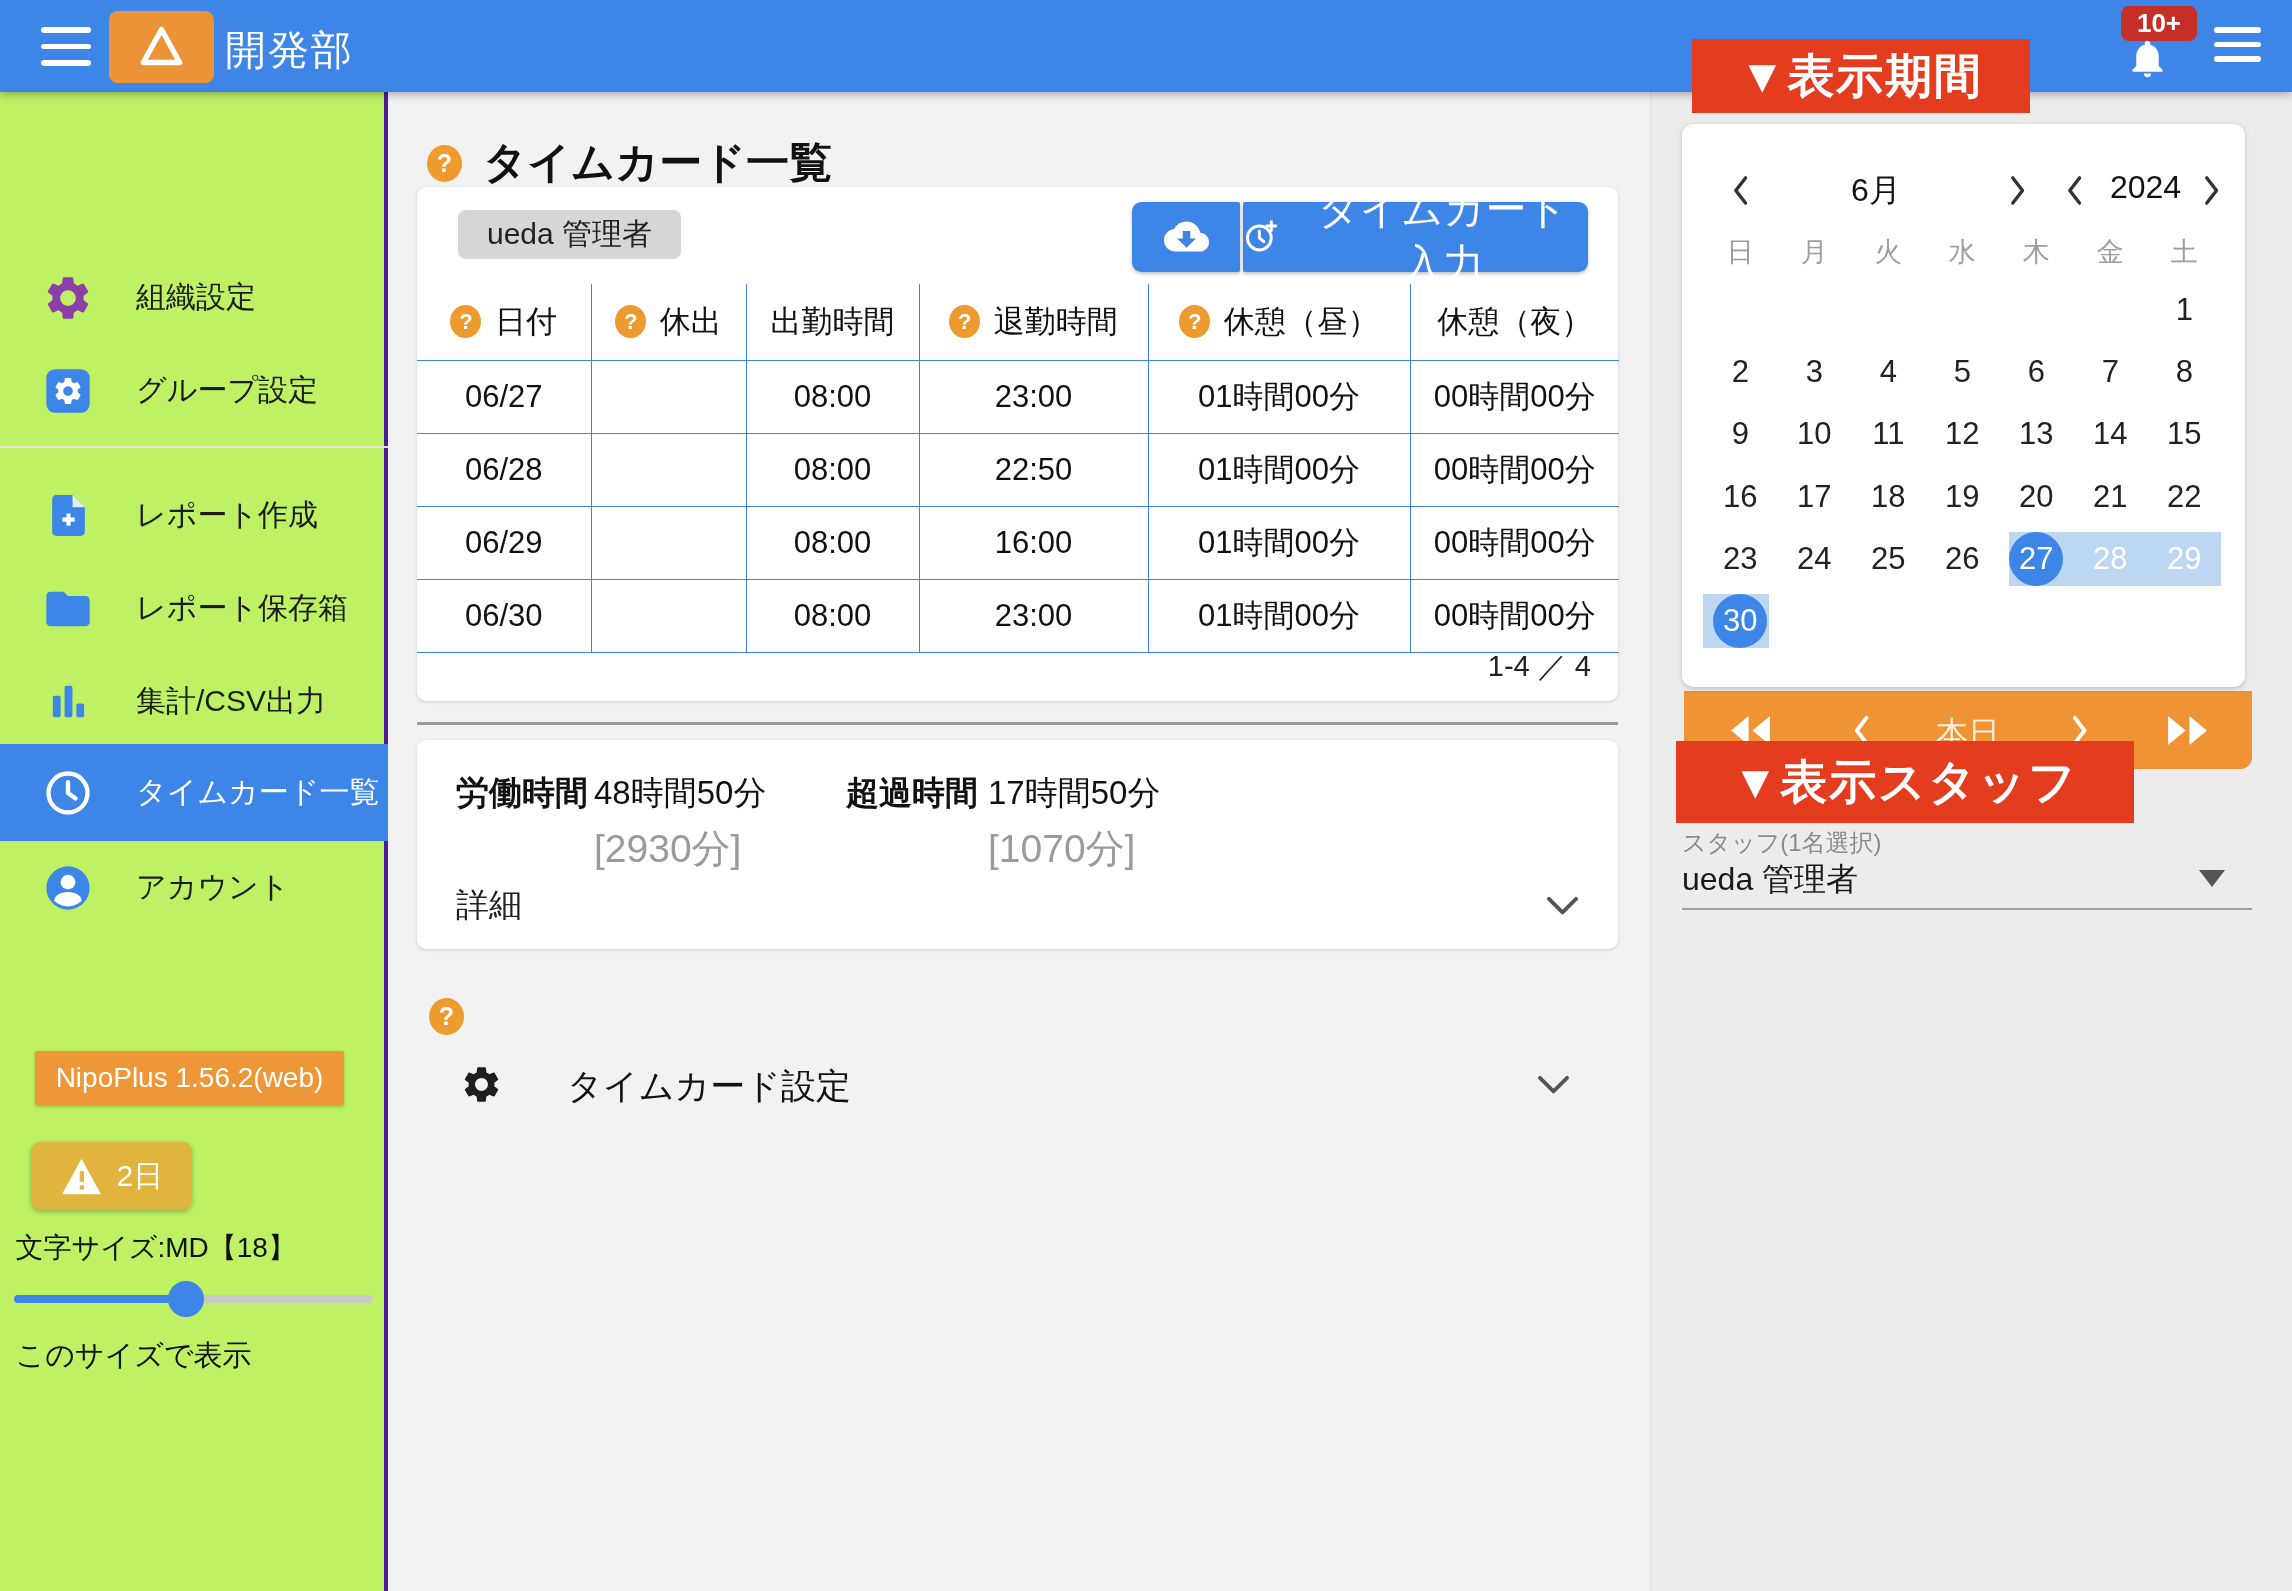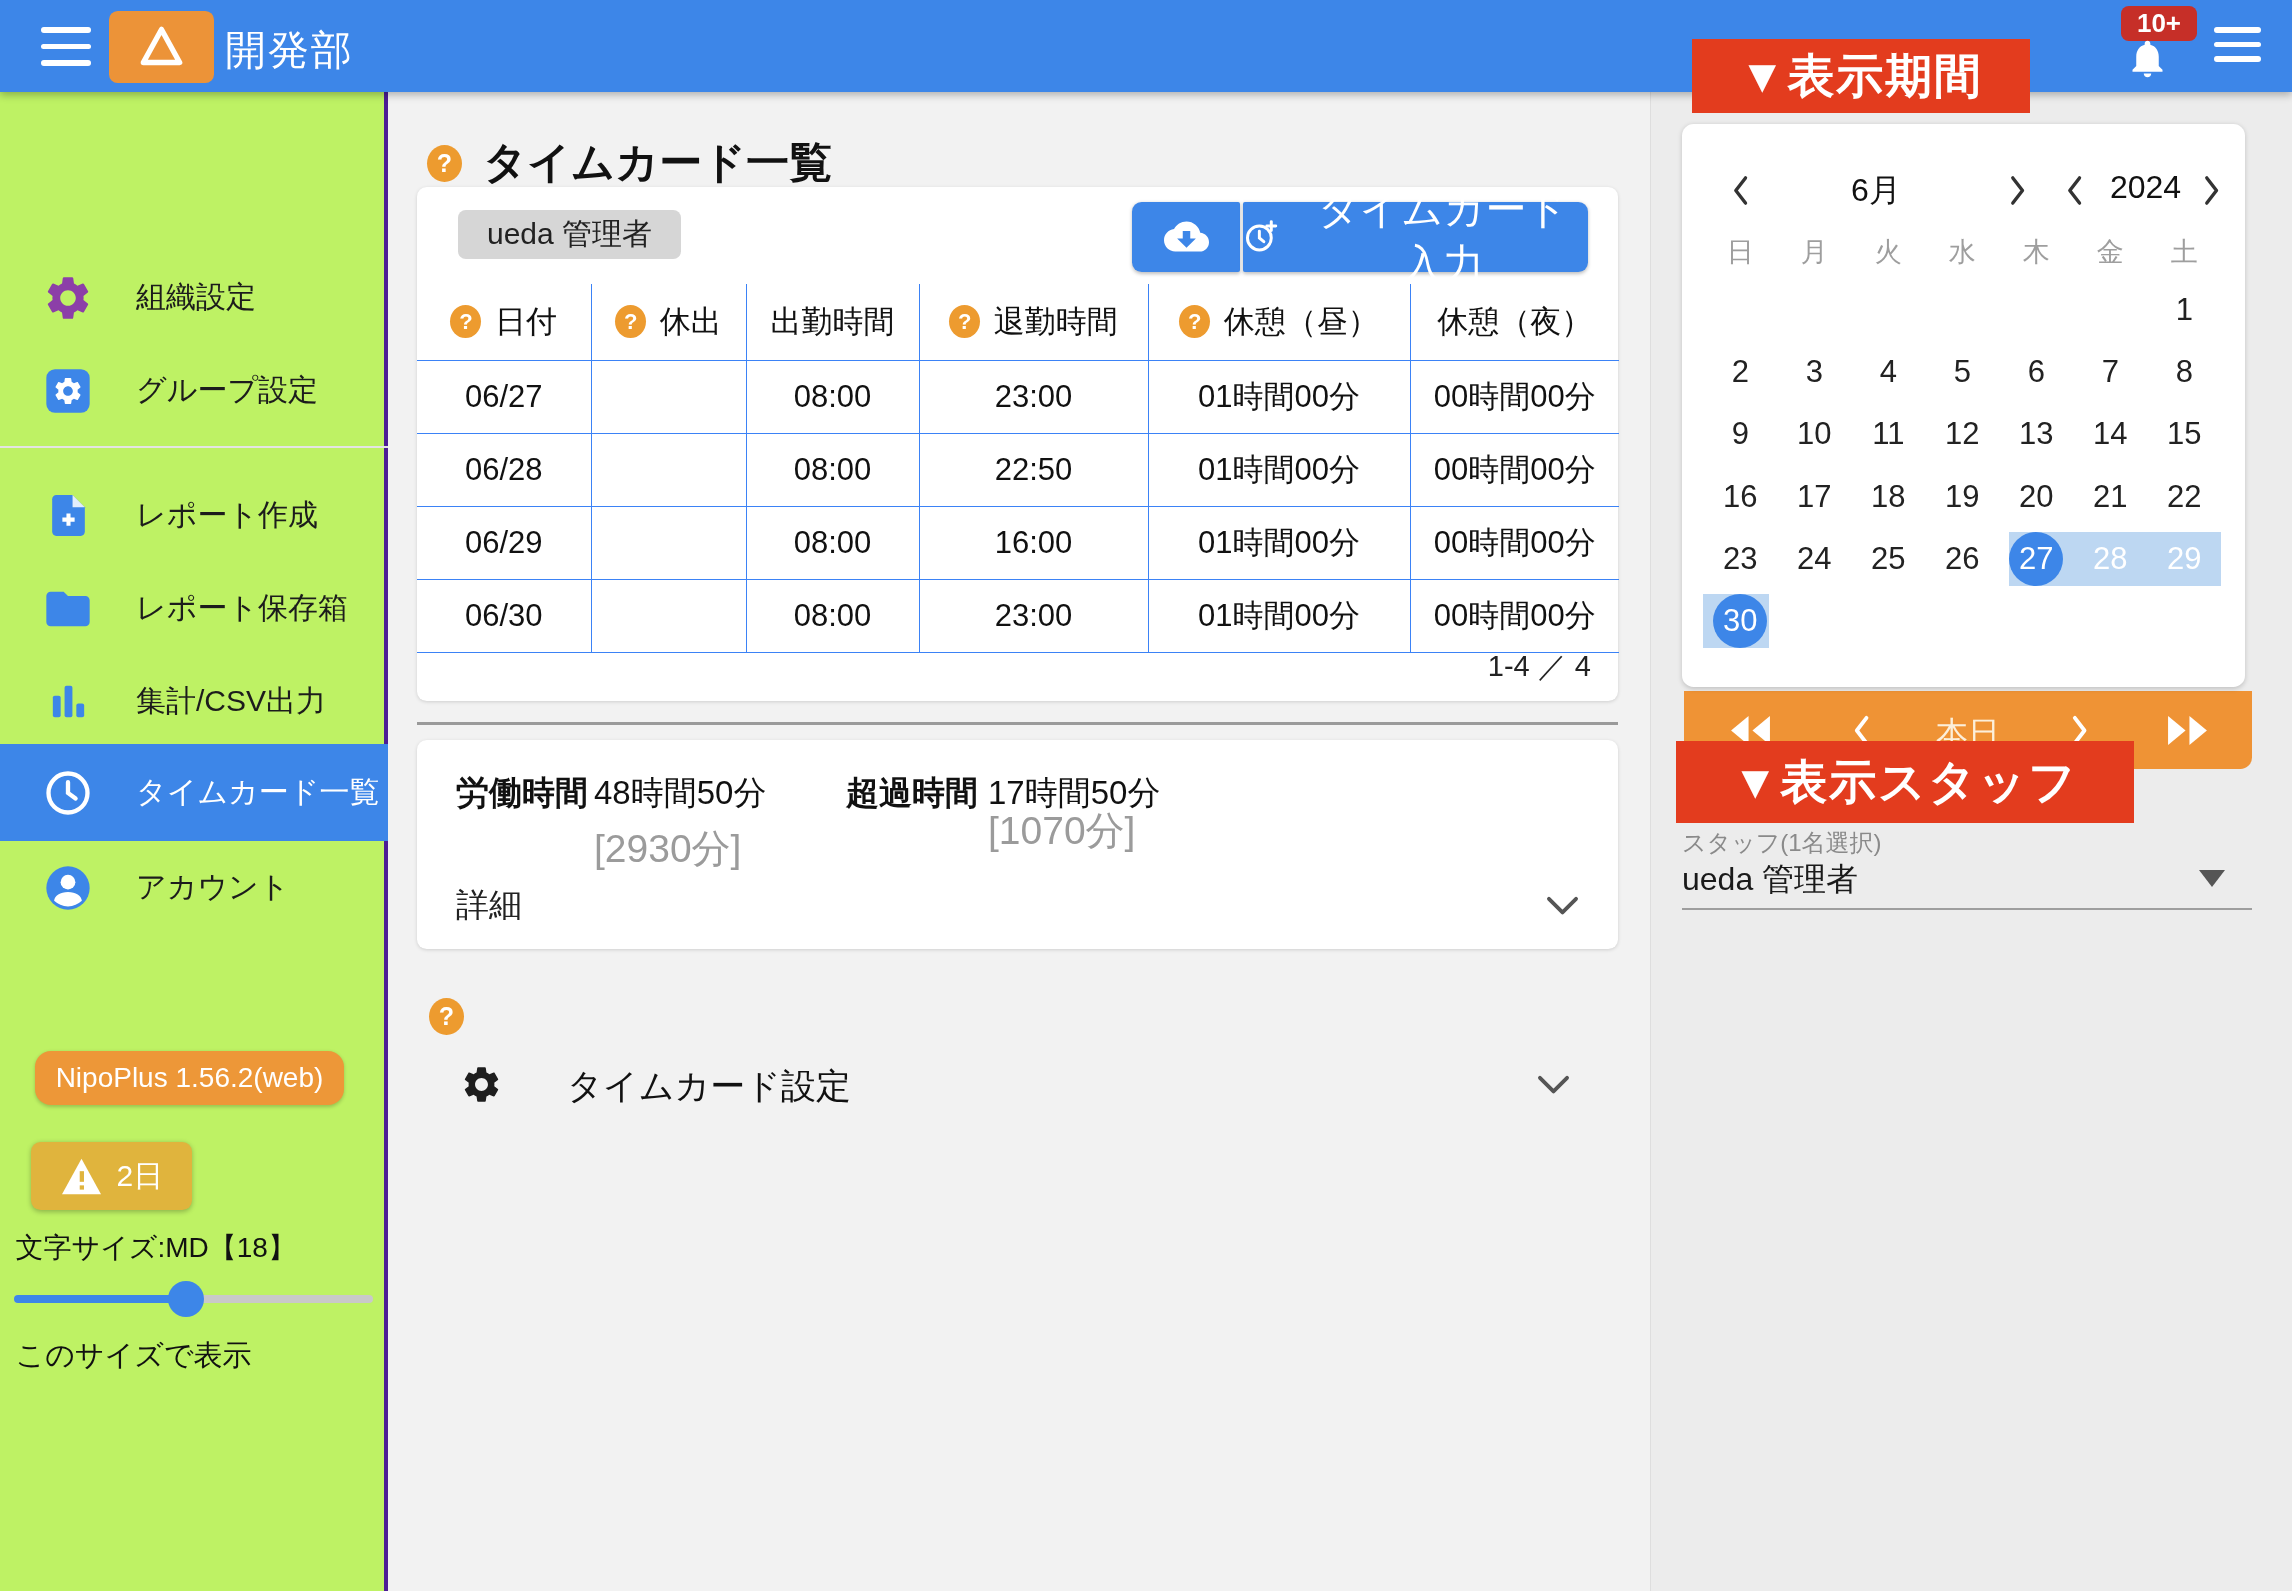--- a/index.html
+++ b/index.html
@@ -29,21 +29,21 @@
   .banner-staff  { left:1676px; top:741px; width:458px; height:82px; }
 
   
   .sidebar { position:absolute; left:0; top:92px; width:388px; height:1499px; background:#bef264; border-right:4px solid #4c1d95; z-index:10; }
   .side-item { position:absolute; left:0; width:388px; height:93px; display:flex; align-items:center; cursor:pointer; }
   .side-item .ic { position:absolute; left:41px; width:54px; height:54px; display:flex; align-items:center; justify-content:center; }
   .side-item .lbl { position:absolute; left:136px; font-size:30px; color:#1c1c1c; }
   .side-divider { position:absolute; left:0; top:354px; width:388px; height:1.9px; background:#e4e4e4; }
   .side-selected { background:#3d86e8; }
   .side-selected .lbl { color:#fff; }
-  .ver-btn { position:absolute; left:35px; top:959px; width:309px; height:54px; background:#ed9738; border:none; border-radius:16px;
+  .ver-btn { position:absolute; left:35px; top:959px; width:309px; height:54px; background:#ed9738; border:none; border-radius:2px;
              color:#fff; font-size:28px; display:flex; align-items:center; justify-content:center; cursor:pointer;
              font-family:inherit; box-shadow:0 1.9px 3.9px rgba(0,0,0,.2); }
   .warn-btn { position:absolute; left:31px; top:1050px; width:161px; height:68px; background:#e0b43d; border:none; border-radius:9.7px;
               color:#fff; font-size:30px; display:flex; align-items:center; justify-content:center; gap:13.6px; cursor:pointer;
               font-family:inherit; box-shadow:0 1.9px 4.9px rgba(0,0,0,.25); }
   .fontsize-label { position:absolute; left:15.5px; top:1137px; font-size:28px; color:#111; }
   .slider { position:absolute; left:13.6px; top:1186px; width:359px; height:41px; cursor:pointer; }
   .slider .track { position:absolute; left:0; top:16.5px; width:100%; height:8.7px; background:#c9c9c9; border-radius:4.9px; }
   .slider .fill  { position:absolute; left:0; top:16.5px; height:8.7px; background:#3d86e8; border-radius:4.9px; }
   .slider .thumb { position:absolute; top:2.9px; width:36px; height:36px; background:#3d86e8; border-radius:50%; margin-left:-17.5px; }
@@ -362,21 +362,21 @@
   </div>
 
   <div class="hr-div"></div>
 
   <div class="card card-summary">
     <div class="sum-label" style="left:39px;top:29px;">労働時間</div>
     <div class="sum-value" style="left:177px;top:31px;">48時間50分</div>
     <div class="sum-min" style="left:177px;top:82px;">[2930分]</div>
     <div class="sum-label" style="left:429px;top:29px;">超過時間</div>
     <div class="sum-value" style="left:571px;top:31px;">17時間50分</div>
-    <div class="sum-min" style="left:571px;top:64px;text-align:center;">[1070分]</div>
+    <div class="sum-min" style="left:571px;top:82px;text-align:center;">[1070分]</div>
     <div class="detail-row">
       <span class="detail-label">詳細</span>
       <svg width="35" height="21.3" viewBox="0 0 36 22">
         <polyline points="4,4 18,18 32,4" fill="none" stroke="#555" stroke-width="4" stroke-linecap="round" stroke-linejoin="round"></polyline>
       </svg>
     </div>
   </div>
 
   <div class="settings-q">
       <span class="qmark">?</span>

